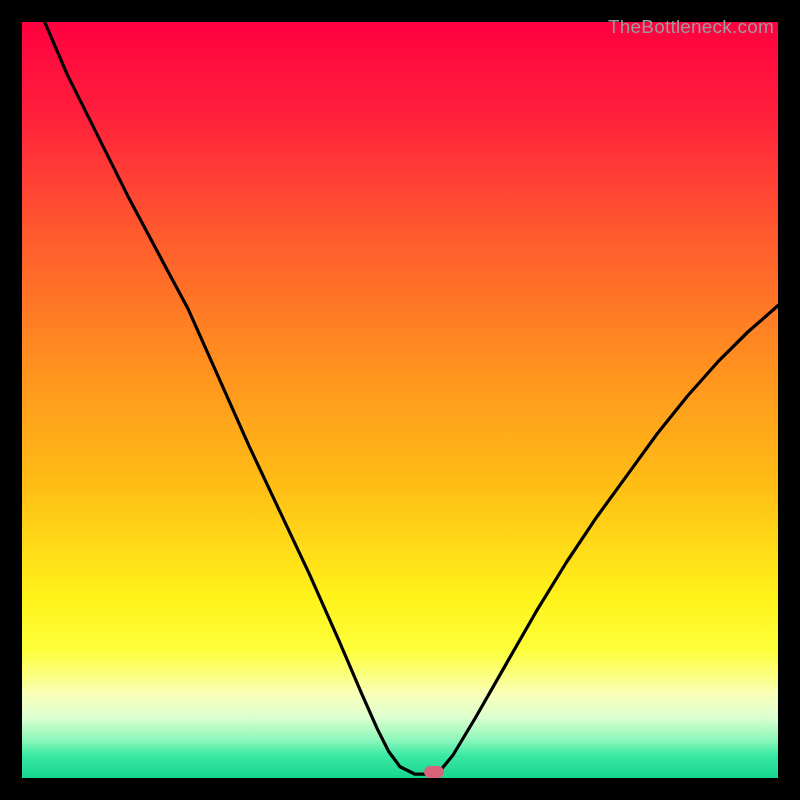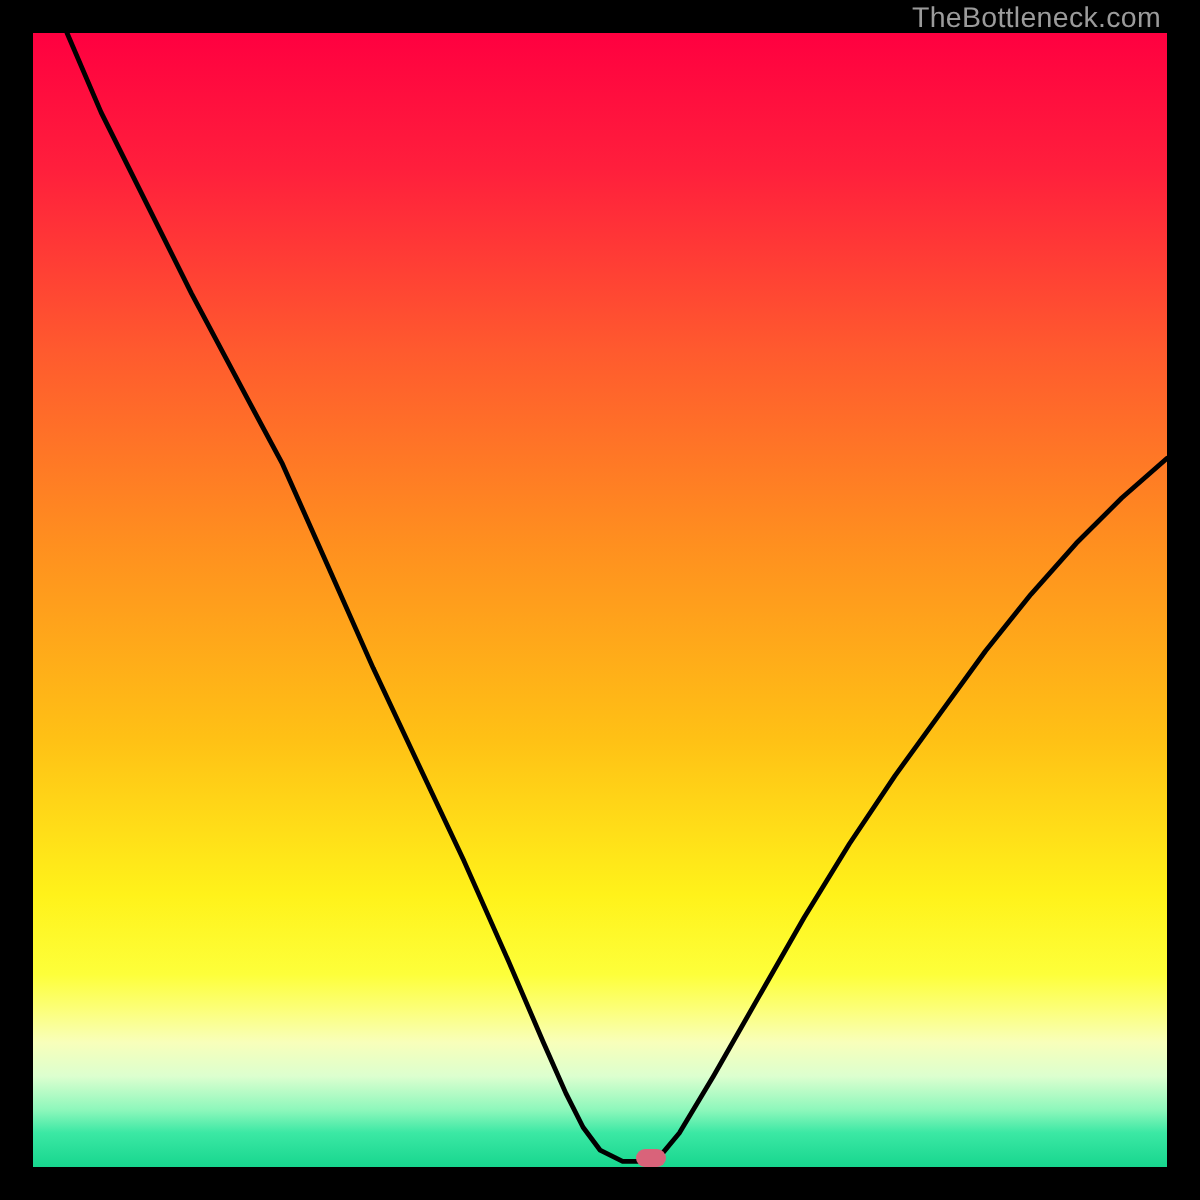--- a/index.html
+++ b/index.html
@@ -33,21 +33,21 @@
   }
   .curve-svg {
     position: absolute;
     left: 0;
     top: 0;
     width: 100%;
     height: 100%;
   }
   .watermark {
     position: absolute;
-    top: 2px;
+    top: 16px;
     right: 26px;
     font-family: Arial, Helvetica, sans-serif;
     font-size: 19px;
     color: #9b9b9b;
     font-weight: 500;
     letter-spacing: 0.2px;
   }
   .marker {
     position: absolute;
     width: 20px;

